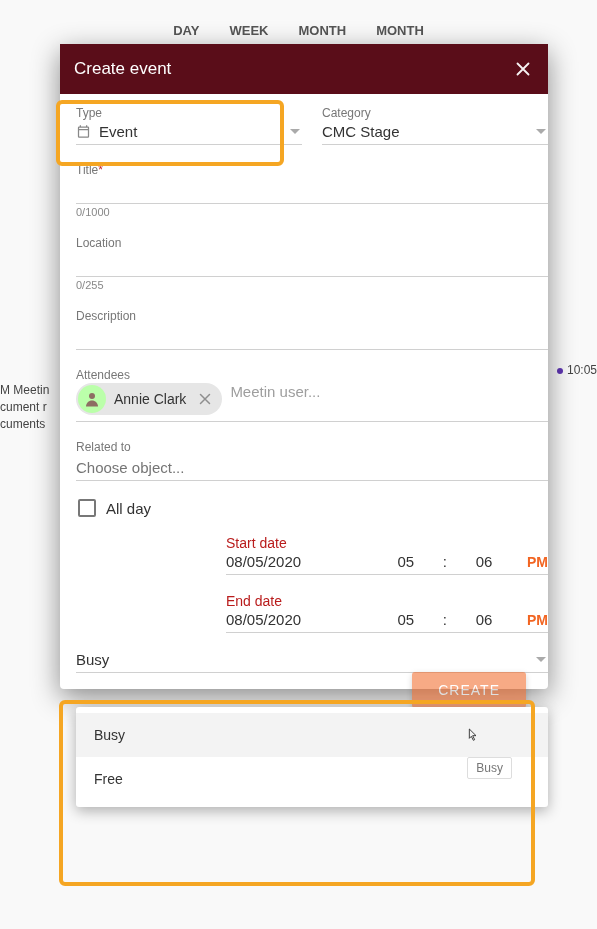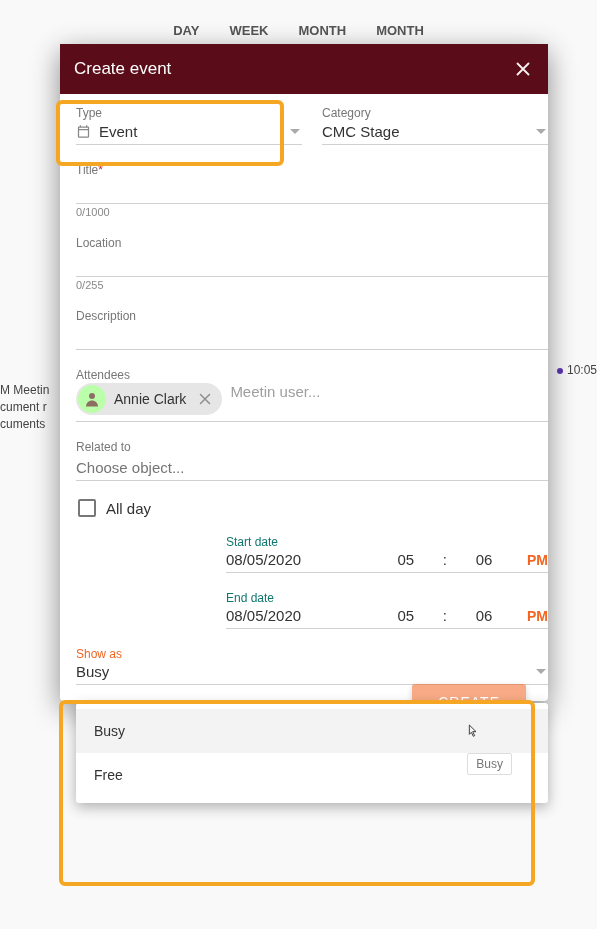--- a/index.html
+++ b/index.html
@@ -36,21 +36,21 @@
   .avatar-fallback { width: 28px; height: 28px; border-radius:50%; background:#bfa; margin-right:8px; display:flex; align-items:center; justify-content:center; font-size:12px; color:#333; }
   .chip-remove { margin-left: 10px; width:18px; height:18px; cursor:pointer; opacity:.6; }
   .chip-remove svg{width:100%;height:100%;}
   .attendee-row { display:flex; align-items:flex-start; border-bottom:1px solid #d0d0d0; padding-bottom:6px; }
   .chooser { color:#9e9e9e; font-size:15px; }
 
   .checkbox-row { display:flex; align-items:center; gap:10px; font-size:15px; margin: 16px 0 18px 2px; }
   .checkbox-box { width:18px; height:18px; border:2px solid #777; border-radius:2px; cursor:pointer; }
 
   .dt-row { margin-left: 150px; margin-bottom: 18px; }
-  .dt-label { font-size: 12px; color:#0f766e; margin-bottom:2px; }
+  .dt-label { font-size: 14px; color:#b91c1c; margin-bottom:2px; }
   .dt-line { display:flex; align-items:center; border-bottom:1px solid #d0d0d0; padding-bottom:4px; gap:26px; }
   .dt-date { font-size:15px; flex:1; }
   .dt-num { font-size:15px; width:22px; text-align:center; }
   .dt-colon { font-size:15px; }
   .ampm { color:#f26522; font-weight:bold; font-size:14px; margin-left:6px; }
 
   
   .showas-wrap { position:relative; margin-top:8px; padding:0 0 6px 0; }
   .showas-label { font-size:12px; color:#f26522; margin-bottom:2px; }
   .showas-select { display:flex; justify-content:space-between; align-items:center; border-bottom:1px solid #d0d0d0; padding-bottom:4px; font-size:15px; }
@@ -186,21 +186,20 @@
       <div class="dt-line">
         <span class="dt-date">08/05/2020</span>
         <span class="dt-num">05</span>
         <span class="dt-colon">:</span>
         <span class="dt-num">06</span>
         <span class="ampm">PM</span>
       </div>
     </div>
 
     <div class="showas-wrap">
-      <div class="showas-label">Show as</div>
       <div class="showas-select">
         <span>Busy</span>
         <span class="caret"></span>
       </div>
 
       <div class="dropdown-panel">
         <div class="dropdown-item hover">
           <span>Busy</span>
           <span class="cursor-ico">
             <svg viewBox="0 0 24 24">

